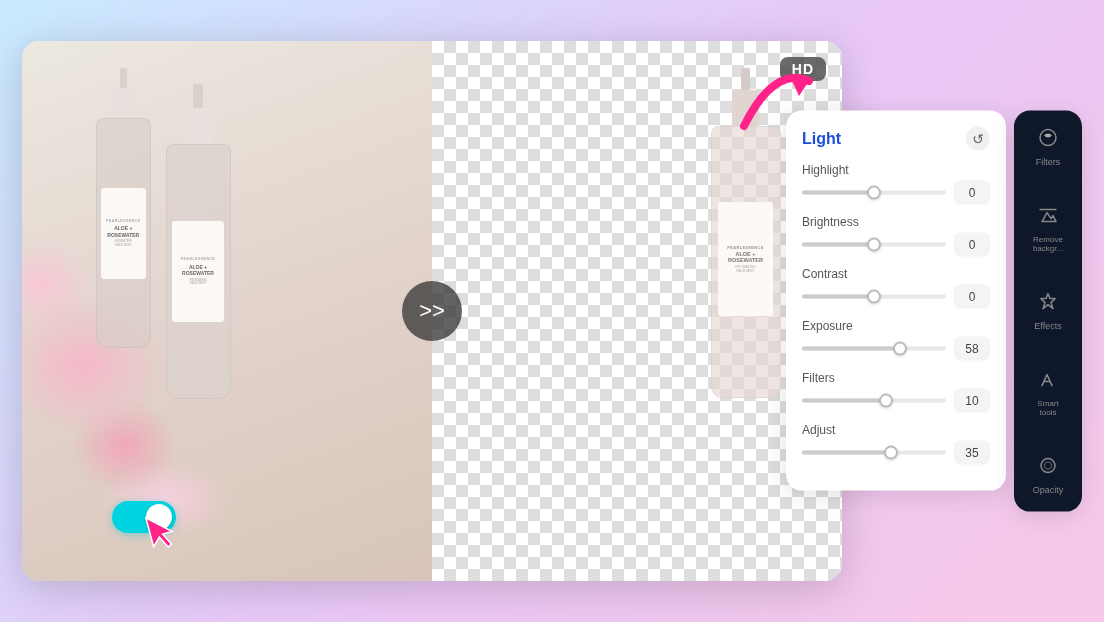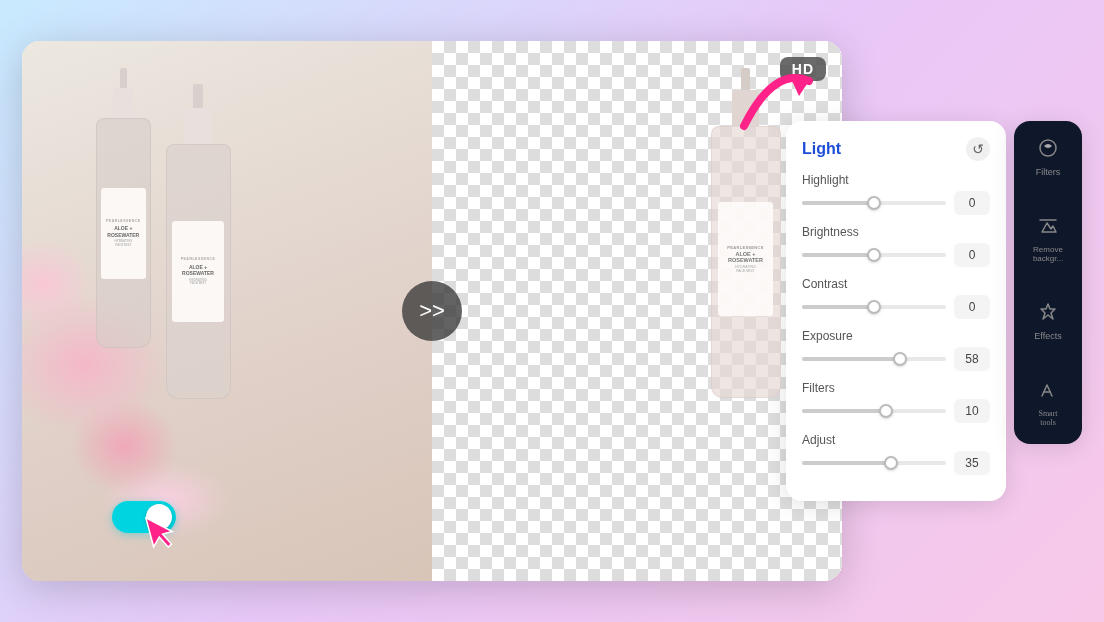--- a/index.html
+++ b/index.html
@@ -634,21 +634,30 @@
       </div>
 
 
       <div class="tool-item">
         <span class="tool-icon">
           <svg width="22" height="22" viewBox="0 0 22 22" fill="none">
             <path d="M5 17 L10 6 L15 17" stroke="#888" stroke-width="1.5" stroke-linecap="round" stroke-linejoin="round"></path>
             <path d="M7 13 L13 13" stroke="#888" stroke-width="1.5" stroke-linecap="round"></path>
           </svg>
         </span>
-        <span class="tool-label" style="font-size:8px;font-family:Liberation Serif, serif;">Smart<br>tools</span>
-      </div>
-
+        <span class="tool-label" style="font-size:8px;">Smart<br>tools</span>
+      </div>
+
+      <div class="tool-item">
+        <span class="tool-icon">
+          <svg width="22" height="22" viewBox="0 0 22 22" fill="none">
+            <circle cx="11" cy="11" r="7" stroke="#888" stroke-width="1.5" fill="none"></circle>
+            <circle cx="11" cy="11" r="3.5" stroke="#888" stroke-width="1.5" fill="none" opacity="0.5"></circle>
+          </svg>
+        </span>
+        <span class="tool-label">Opacity</span>
+      </div>
 
     </div>
 
   </div>
 
 </div>
 
 </body></html>

